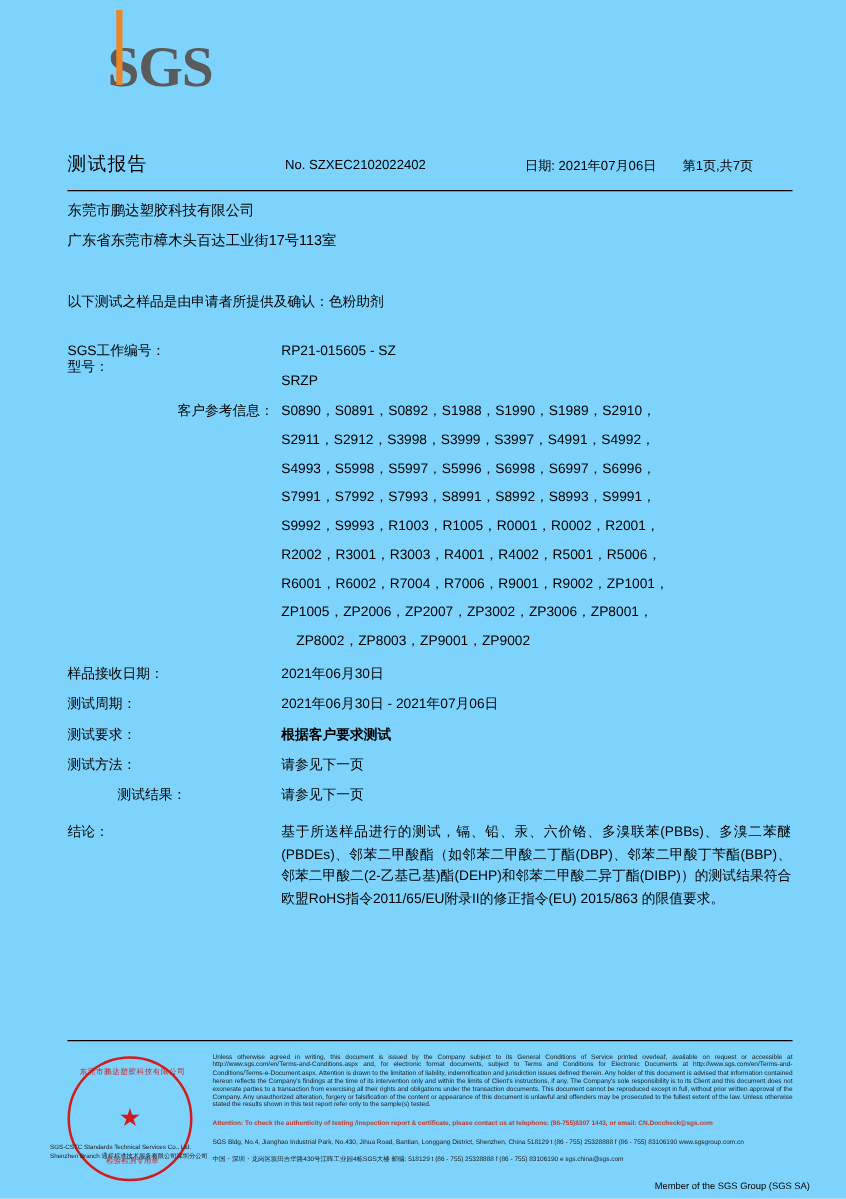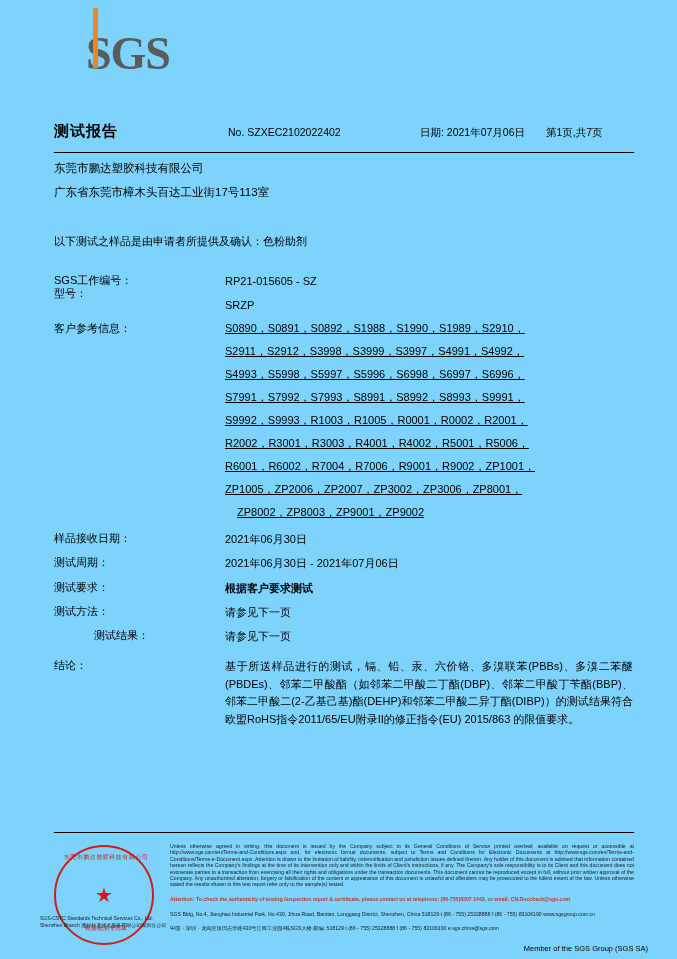--- a/index.html
+++ b/index.html
@@ -53,21 +53,21 @@
     left: 54px;
     top: 122px;
     width: 580px;
     height: 24px;
   }
   .report-title {
     position: absolute;
     left: 0;
     top: 0;
     font-size: 15px;
-    font-weight: bold;
+    font-weight: normal;
     letter-spacing: 1px;
   }
   .report-no {
     position: absolute;
     left: 174px;
     top: 4px;
     font-size: 10.5px;
   }
   .report-date {
     position: absolute;
@@ -122,21 +122,20 @@
     left: 225px;
     width: 405px;
     font-size: 11px;
     line-height: 17px;
   }
   .cust-ref-line {
     position: absolute;
     left: 225px;
     font-size: 11px;
     white-space: pre;
-    text-decoration: underline;
   }
   .cust-ref-line.indent {
     left: 237px;
   }
 
   .conclusion-value {
     position: absolute;
     left: 225px;
     width: 408px;
     font-size: 11px;
@@ -264,21 +263,21 @@
   <div class="company-addr">广东省东莞市樟木头百达工业街17号113室</div>
 
   <div class="sample-stmt">以下测试之样品是由申请者所提供及确认：色粉助剂</div>
 
   <div class="field-label" style="top:273px;">SGS工作编号：</div>
   <div class="field-value" style="top:273px;">RP21-015605 - SZ</div>
 
   <div class="field-label" style="top:286px;">型号：</div>
   <div class="field-value" style="top:297px;">SRZP</div>
 
-  <div class="field-label" style="top:321px;">客户参考信息：</div>
+  <div class="field-label" style="top:321px;text-align:right;">客户参考信息：</div>
 
   <div class="cust-ref-line" style="top:321px;">S0890，S0891，S0892，S1988，S1990，S1989，S2910，</div>
   <div class="cust-ref-line" style="top:344px;">S2911，S2912，S3998，S3999，S3997，S4991，S4992，</div>
   <div class="cust-ref-line" style="top:367px;">S4993，S5998，S5997，S5996，S6998，S6997，S6996，</div>
   <div class="cust-ref-line" style="top:390px;">S7991，S7992，S7993，S8991，S8992，S8993，S9991，</div>
   <div class="cust-ref-line" style="top:413px;">S9992，S9993，R1003，R1005，R0001，R0002，R2001，</div>
   <div class="cust-ref-line" style="top:436px;">R2002，R3001，R3003，R4001，R4002，R5001，R5006，</div>
   <div class="cust-ref-line" style="top:459px;">R6001，R6002，R7004，R7006，R9001，R9002，ZP1001，</div>
   <div class="cust-ref-line" style="top:482px;">ZP1005，ZP2006，ZP2007，ZP3002，ZP3006，ZP8001，</div>
   <div class="cust-ref-line indent" style="top:505px;">ZP8002，ZP8003，ZP9001，ZP9002</div>

